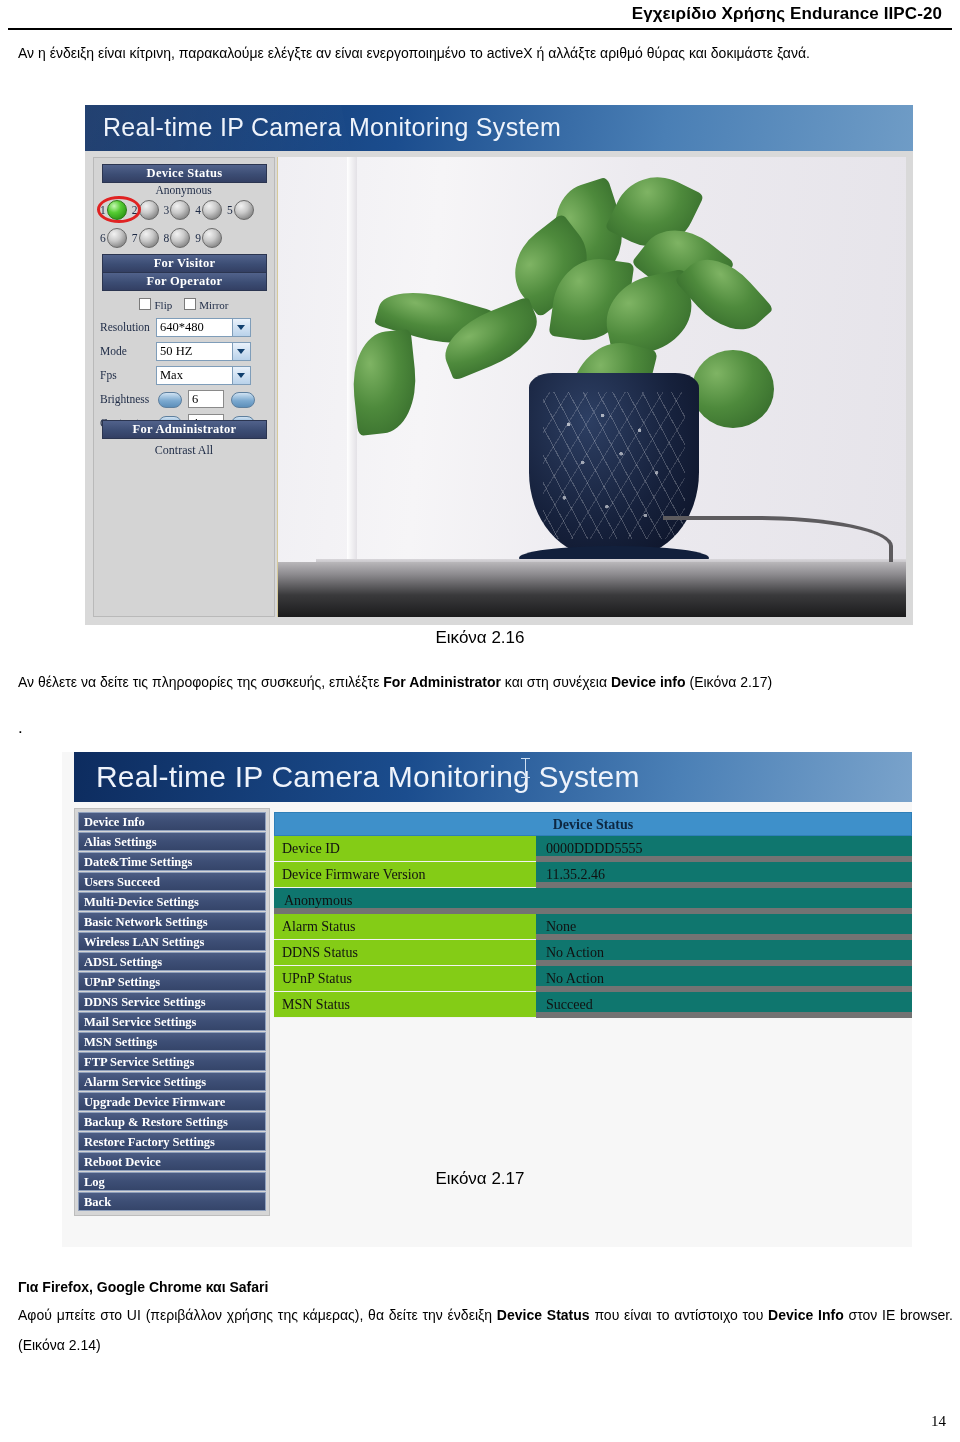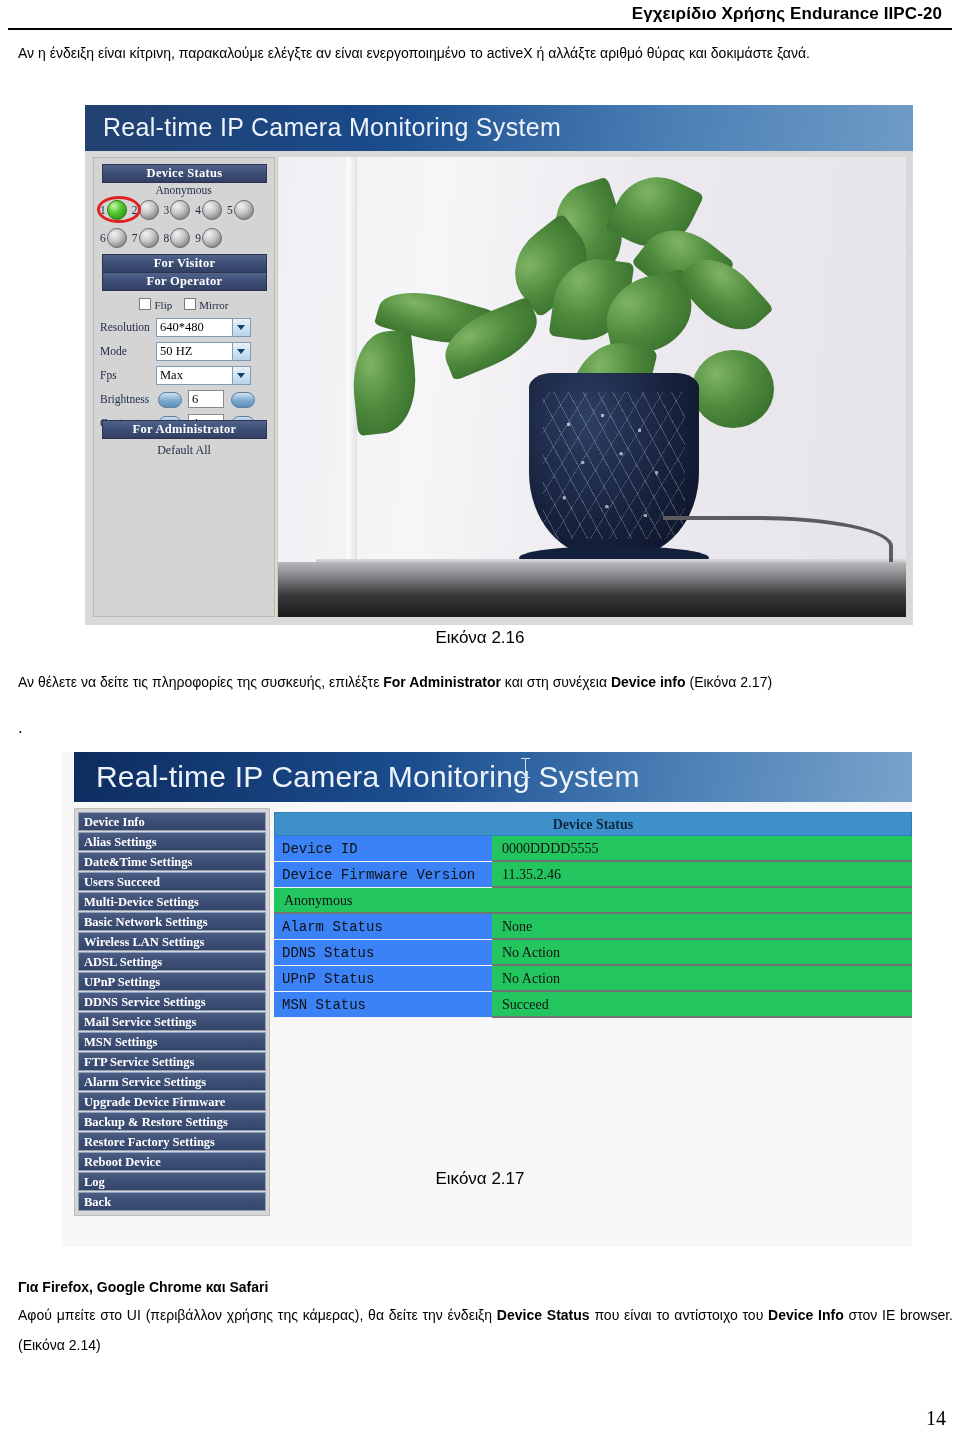--- a/index.html
+++ b/index.html
@@ -48,21 +48,21 @@
   }
 
   .p-mid{left:18px;top:655px;width:935px;margin-top:12px;}
   .p-dot{position:absolute;left:18px;top:718px;font-size:17px;}
 
   .p-bold-line{left:18px;top:1272px;width:935px;font-weight:bold;}
   .p-end{left:18px;top:1300px;width:935px;}
 
   .page-num{
     position:absolute;right:14px;bottom:12px;
-    font-size:20px;font-family:"Liberation Serif",serif;
+    font-size:15px;font-family:"Liberation Serif",serif;
   }
 
   
   .shot1{
     position:absolute;left:85px;top:105px;width:828px;height:520px;
     background:#d9d9d9;
     box-sizing:border-box;
   }
   .shot1 .banner{
     position:absolute;left:0;top:0;width:828px;height:46px;
@@ -269,27 +269,27 @@
     position:absolute;left:212px;top:60px;width:638px;
   }
   .panel-head{
     height:24px;line-height:24px;text-align:center;
     background:#3e90ca;color:#0d2741;font-weight:bold;
     font-family:"Liberation Serif",serif;font-size:14px;
     border:1px solid #2f7fb8;box-sizing:border-box;
   }
   .trow{display:flex;height:26px;}
   .tkey{
-    width:218px;background:#3b82f6;border-bottom:1px solid #f2f2f2;
-    font-family:Liberation Mono, monospace;font-size:14px;
+    width:262px;background:#84cc16;border-bottom:1px solid #f2f2f2;
+    font-family:Liberation Serif, serif;font-size:14px;
     line-height:26px;padding-left:8px;box-sizing:border-box;color:#111;
     white-space:nowrap;overflow:hidden;
   }
   .tval{
-    flex:1;background:#22c55e;border-bottom:2px solid #737373;
+    flex:1;background:#0f766e;border-bottom:6px solid #737373;
     font-family:"Liberation Serif",serif;font-size:14px;
     line-height:26px;padding-left:10px;box-sizing:border-box;color:#111;
     white-space:nowrap;overflow:hidden;
   }
 </style>
 </head>
 <body>
 
 <div class="doc-header">
   <span class="doc-header-title">Εγχειρίδιο Χρήσης Endurance IIPC-20</span>
@@ -360,21 +360,21 @@
         <span class="pillbtn" style="left:137px;top:3px;"></span>
       </div>
 
       <div class="ctrlrow">
         <span class="lbl">Contrast</span>
         <span class="pillbtn" style="left:64px;top:3px;"></span>
         <span class="numbox" style="left:94px;top:1px;">4</span>
         <span class="pillbtn" style="left:137px;top:3px;"></span>
       </div>
 
-      <div class="defaultall">Default All</div>
+      <div class="defaultall">Contrast All</div>
     </div>
 
     <div class="barhead admin-head">For Administrator</div>
   </div>
 
   <div class="video">
     <div class="v-wall"></div>
     <div class="v-wallline"></div>
     <div class="leaf" style="left:44%;top:6%;width:11%;height:20%;transform:rotate(-18deg);"></div>
     <div class="leaf" style="left:54%;top:4%;width:12%;height:16%;transform:rotate(26deg);"></div>

